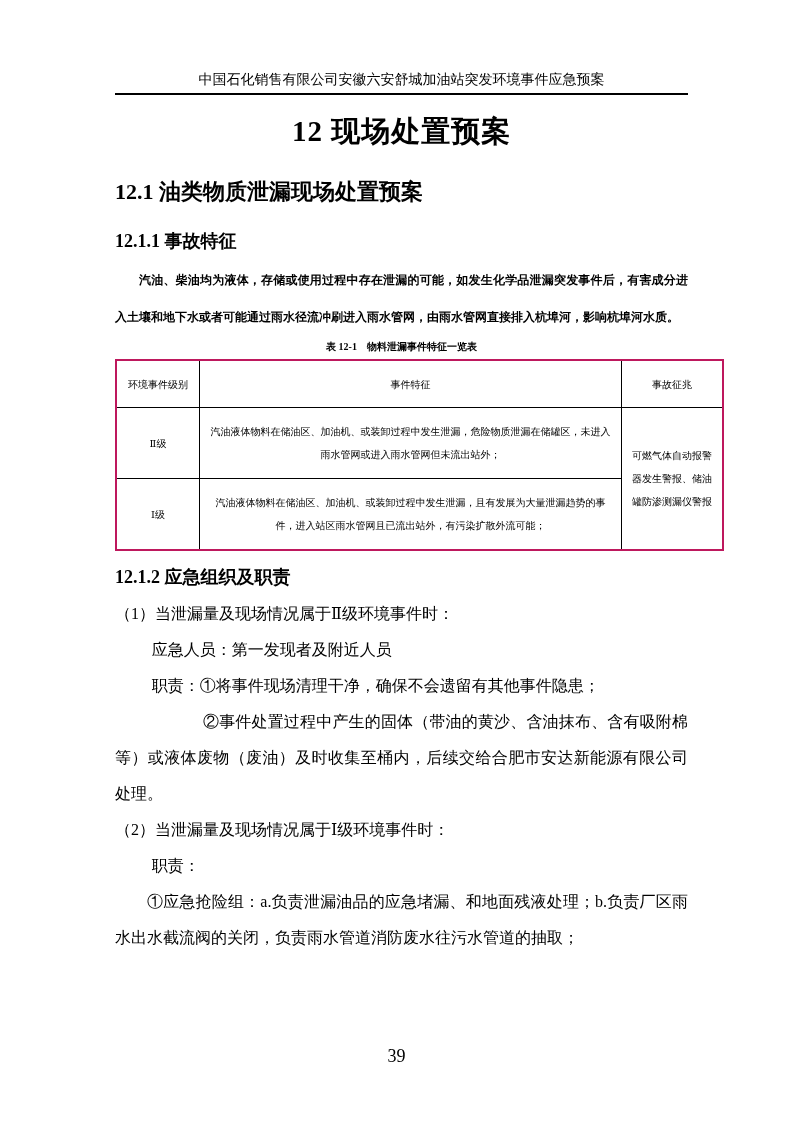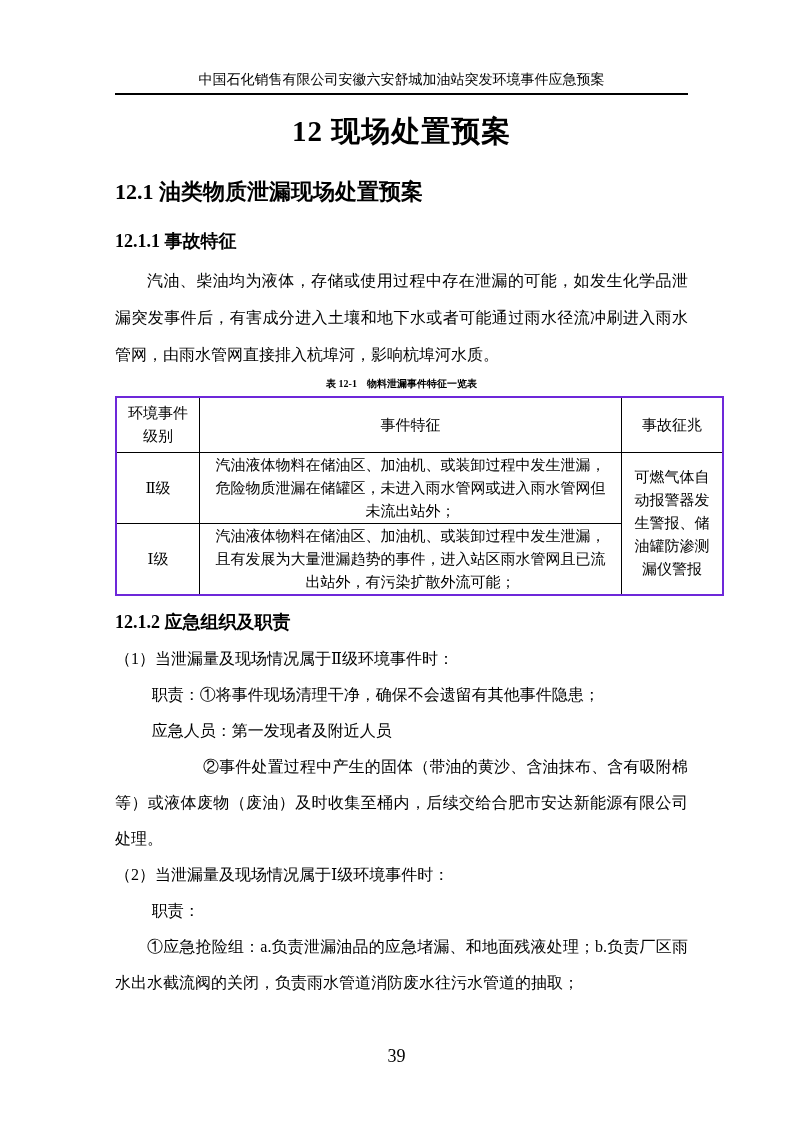--- a/index.html
+++ b/index.html
@@ -46,40 +46,41 @@
     margin: 22px 0 0 0;
     font-size: 18px;
     line-height: 25px;
     font-weight: bold;
   }
   h3.sub-heading.tight {
     margin-top: 14px;
   }
   p.body-par {
     margin: 8px 0 0 0;
-    font-size: 16px;
+    font-size: 12px;
     line-height: 37px;
     text-align: justify;
     text-indent: 2em;
+    font-weight: bold;
   }
   .table-caption {
     margin: 0;
     text-align: center;
     font-size: 10px;
     line-height: 21px;
     font-weight: bold;
   }
   table.feature-table {
     margin-top: 2px;
     border-collapse: collapse;
     width: 100%;
     table-layout: fixed;
-    font-size: 15px;
+    font-size: 10px;
     line-height: 23px;
-    border: 2px solid #6d28d9;
+    border: 2px solid #be185d;
   }
   table.feature-table th,
   table.feature-table td {
     border: 1px solid #000000;
     padding: 4px 8px;
     text-align: center;
     vertical-align: middle;
     font-weight: normal;
     overflow: hidden;
   }
@@ -149,22 +150,22 @@
           <td>Ⅰ级</td>
           <td class="cell-feature">汽油液体物料在储油区、加油机、或装卸过程中发生泄漏，且有发展为大量泄漏趋势的事件，进入站区雨水管网且已流出站外，有污染扩散外流可能；</td>
         </tr>
       </tbody>
     </table>
 
     <h3 class="sub-heading tight">12.1.2 应急组织及职责</h3>
 
     <div class="list-block">
       <p class="p-item">（1）当泄漏量及现场情况属于Ⅱ级环境事件时：</p>
+      <p class="p-sub">应急人员：第一发现者及附近人员</p>
       <p class="p-sub">职责：①将事件现场清理干净，确保不会遗留有其他事件隐患；</p>
-      <p class="p-sub">应急人员：第一发现者及附近人员</p>
       <p class="p-circle2">②事件处置过程中产生的固体（带油的黄沙、含油抹布、含有吸附棉等）或液体废物（废油）及时收集至桶内，后续交给合肥市安达新能源有限公司处理。</p>
       <p class="p-item">（2）当泄漏量及现场情况属于Ⅰ级环境事件时：</p>
       <p class="p-sub">职责：</p>
       <p class="p-circle1">①应急抢险组：a.负责泄漏油品的应急堵漏、和地面残液处理；b.负责厂区雨水出水截流阀的关闭，负责雨水管道消防废水往污水管道的抽取；</p>
     </div>
 
   </div>
 
   <div class="page-footer">39</div>
 </div>

